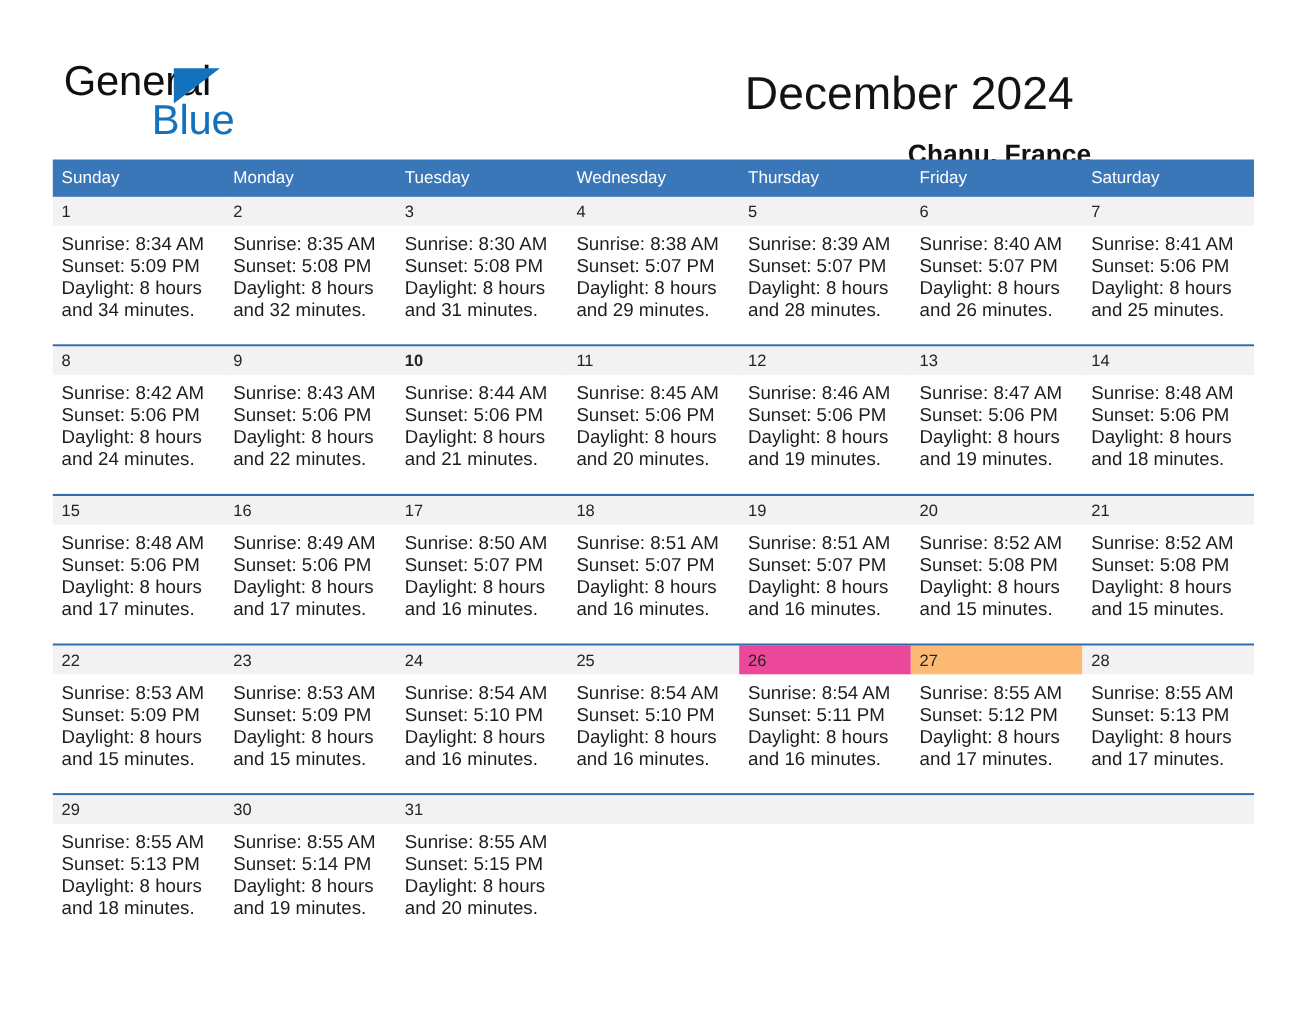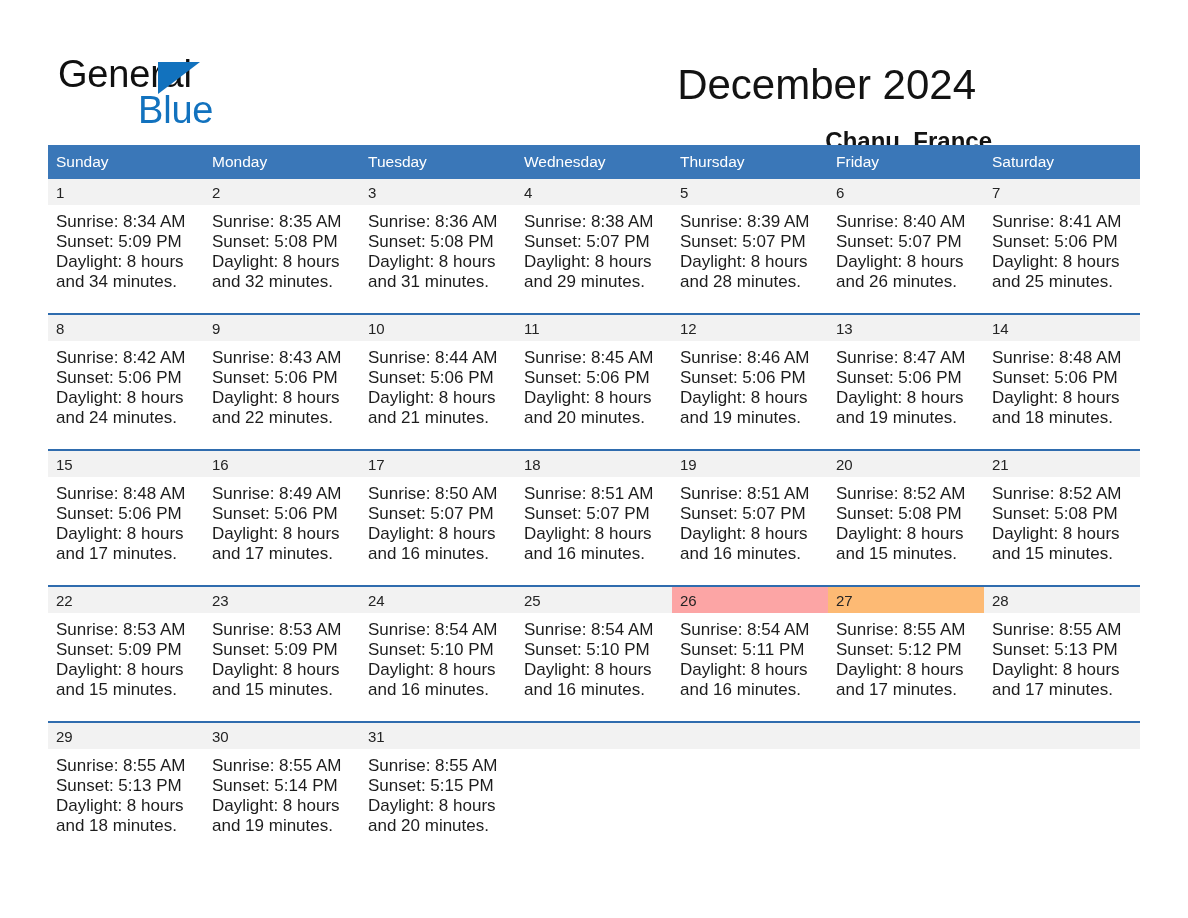--- a/index.html
+++ b/index.html
@@ -181,21 +181,21 @@
 Daylight: 8 hours and 34 minutes.</div>
           </div>
           <div class="daycell">
             <div class="daynum-band" style="background: rgb(242, 242, 242);">2</div>
             <div class="info">Sunrise: 8:35 AM
 Sunset: 5:08 PM
 Daylight: 8 hours and 32 minutes.</div>
           </div>
           <div class="daycell">
             <div class="daynum-band" style="background: rgb(242, 242, 242);">3</div>
-            <div class="info">Sunrise: 8:36 AM
+            <div class="info">Sunrise: 8:30 AM
 Sunset: 5:08 PM
 Daylight: 8 hours and 31 minutes.</div>
           </div>
           <div class="daycell">
             <div class="daynum-band" style="background: rgb(242, 242, 242);">4</div>
             <div class="info">Sunrise: 8:38 AM
 Sunset: 5:07 PM
 Daylight: 8 hours and 29 minutes.</div>
           </div>
           <div class="daycell">
@@ -224,21 +224,21 @@
 Sunset: 5:06 PM
 Daylight: 8 hours and 24 minutes.</div>
           </div>
           <div class="daycell">
             <div class="daynum-band" style="background: rgb(242, 242, 242);">9</div>
             <div class="info">Sunrise: 8:43 AM
 Sunset: 5:06 PM
 Daylight: 8 hours and 22 minutes.</div>
           </div>
           <div class="daycell">
-            <div class="daynum-band" style="background: rgb(242, 242, 242);">10</div>
+            <div class="daynum-band" style="background: rgb(242, 242, 242); font-weight: bold;">10</div>
             <div class="info">Sunrise: 8:44 AM
 Sunset: 5:06 PM
 Daylight: 8 hours and 21 minutes.</div>
           </div>
           <div class="daycell">
             <div class="daynum-band" style="background: rgb(242, 242, 242);">11</div>
             <div class="info">Sunrise: 8:45 AM
 Sunset: 5:06 PM
 Daylight: 8 hours and 20 minutes.</div>
           </div>
@@ -324,21 +324,21 @@
 Sunset: 5:10 PM
 Daylight: 8 hours and 16 minutes.</div>
           </div>
           <div class="daycell">
             <div class="daynum-band" style="background: rgb(242, 242, 242);">25</div>
             <div class="info">Sunrise: 8:54 AM
 Sunset: 5:10 PM
 Daylight: 8 hours and 16 minutes.</div>
           </div>
           <div class="daycell">
-            <div class="daynum-band" style="background: #fca5a5;">26</div>
+            <div class="daynum-band" style="background: #ec4899;">26</div>
             <div class="info">Sunrise: 8:54 AM
 Sunset: 5:11 PM
 Daylight: 8 hours and 16 minutes.</div>
           </div>
           <div class="daycell">
             <div class="daynum-band" style="background: #fdba74;">27</div>
             <div class="info">Sunrise: 8:55 AM
 Sunset: 5:12 PM
 Daylight: 8 hours and 17 minutes.</div>
           </div>

